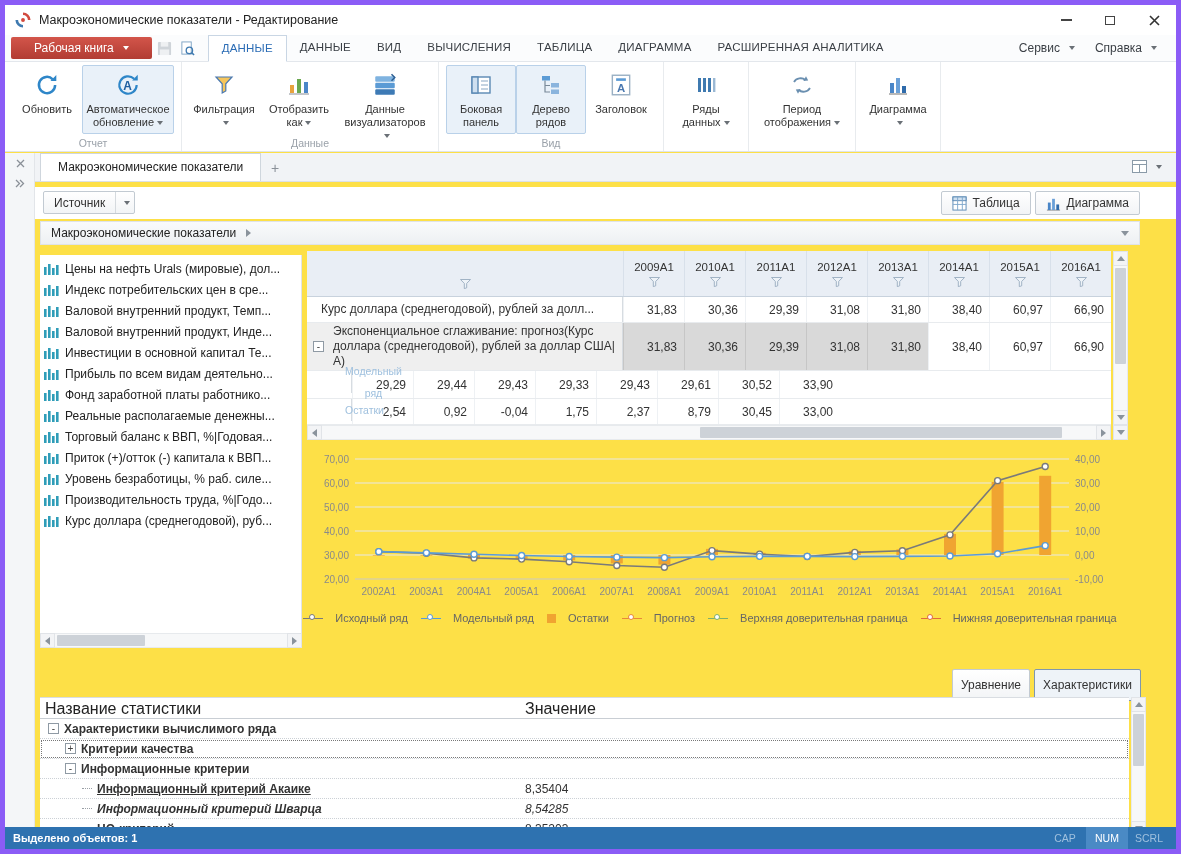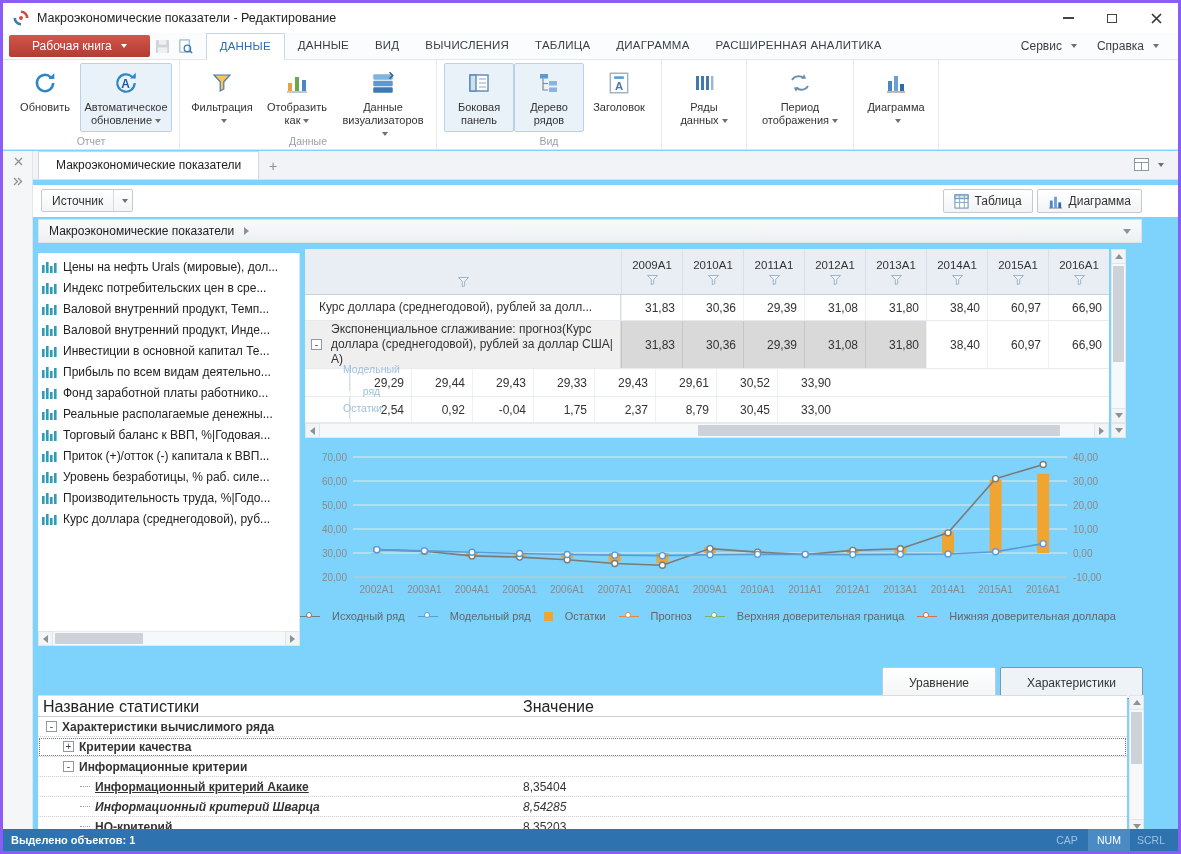--- a/index.html
+++ b/index.html
@@ -1,18 +1,18 @@
 <!DOCTYPE html>
 <html><head>
 <meta charset="utf-8">
 <style>
 *{box-sizing:border-box;margin:0;padding:0}
 html,body{width:1181px;height:854px}
 body{font-family:"Liberation Sans",sans-serif;font-size:12px;color:#333;background:#fff;position:relative;overflow:hidden}
-.win{position:absolute;inset:0;border:3px solid #8b5cf6;background:#7dd3fc}
+.win{position:absolute;inset:0;border:5px solid #8b5cf6;background:#fde047}
 
 
 .titlebar{position:absolute;top:0;left:0;right:0;height:30px;display:flex;align-items:center;padding-left:10px;background:#fff}
 .title{margin-left:8px;font-size:12.5px;color:#222}
 .wctrls{margin-left:auto;display:flex}
 .wbtn{width:44px;height:30px;display:flex;align-items:center;justify-content:center;cursor:default}
 .minbar{width:11px;height:2px;background:#444}
 .maxbox{width:10px;height:9px;border:1.5px solid #444}
 
 
@@ -110,21 +110,21 @@
 .chartarea{position:absolute;left:302px;top:446px;width:806px}
 .legend{display:flex;justify-content:center;align-items:center;gap:13px;margin-top:8px;font-size:11px;color:#666;flex-wrap:nowrap}
 .litem{display:flex;align-items:center;gap:12px;white-space:nowrap}
 .lmark{position:relative;width:20px;height:10px;display:inline-block}
 .lmark .ln{position:absolute;left:0;right:0;top:4.5px;height:1.5px;background:currentColor}
 .lmark .ci{position:absolute;left:6px;top:1px;width:6px;height:6px;border:1.5px solid currentColor;border-radius:50%;background:#fff}
 .lsq{width:9px;height:9px;display:inline-block}
 
 
 .panelbtns{position:absolute;right:35px;top:664px;display:flex;gap:4px}
-.pbtn{height:32px;display:flex;align-items:center;padding:0 26px;border:1px solid #c2cad2;border-radius:2px;background:linear-gradient(#ffffff,#f2f4f6);font-size:12px}
+.pbtn{height:32px;display:flex;align-items:center;padding:0 8px;border:1px solid #c2cad2;border-radius:2px;background:linear-gradient(#ffffff,#f2f4f6);font-size:12px}
 .pbtn.sel{border-color:#7f97ad;background:#eef3f8}
 
 
 .statspanel{position:absolute;left:35px;top:692px;width:1089px;height:140px;border-top:1px solid #d9dde2;background:#fff;overflow:hidden}
 .shead{display:flex;height:21px;align-items:flex-end;border-bottom:1px solid #c9ced4;position:relative;font-size:16px;color:#222;padding-left:5px}
 .shead .vh{position:absolute;left:485px}
 .srow{position:relative;height:20px;display:flex;align-items:center;gap:5px;border-bottom:1px dotted #ccd1d6;font-size:12px}
 .srow.focused{outline:1px dotted #777;outline-offset:-2px}
 .slabel.b{font-weight:bold}
 .sval{position:absolute;left:485px;font-weight:normal}
@@ -809,21 +809,21 @@
             <span class="ln"></span>
             <span class="ci"></span>
           </span>
           <span class="ltext">Верхняя доверительная граница</span>
         </span>
         <span class="litem">
           <span class="lmark" style="color: rgb(224, 108, 60);">
             <span class="ln"></span>
             <span class="ci"></span>
           </span>
-          <span class="ltext">Нижняя доверительная доллара</span>
+          <span class="ltext">Нижняя доверительная граница</span>
         </span>
       </div>
   </div>
 
   <div class="panelbtns">
     <div class="pbtn">Уравнение</div>
     <div class="pbtn sel">Характеристики</div>
   </div>
 
   <div class="statspanel">

